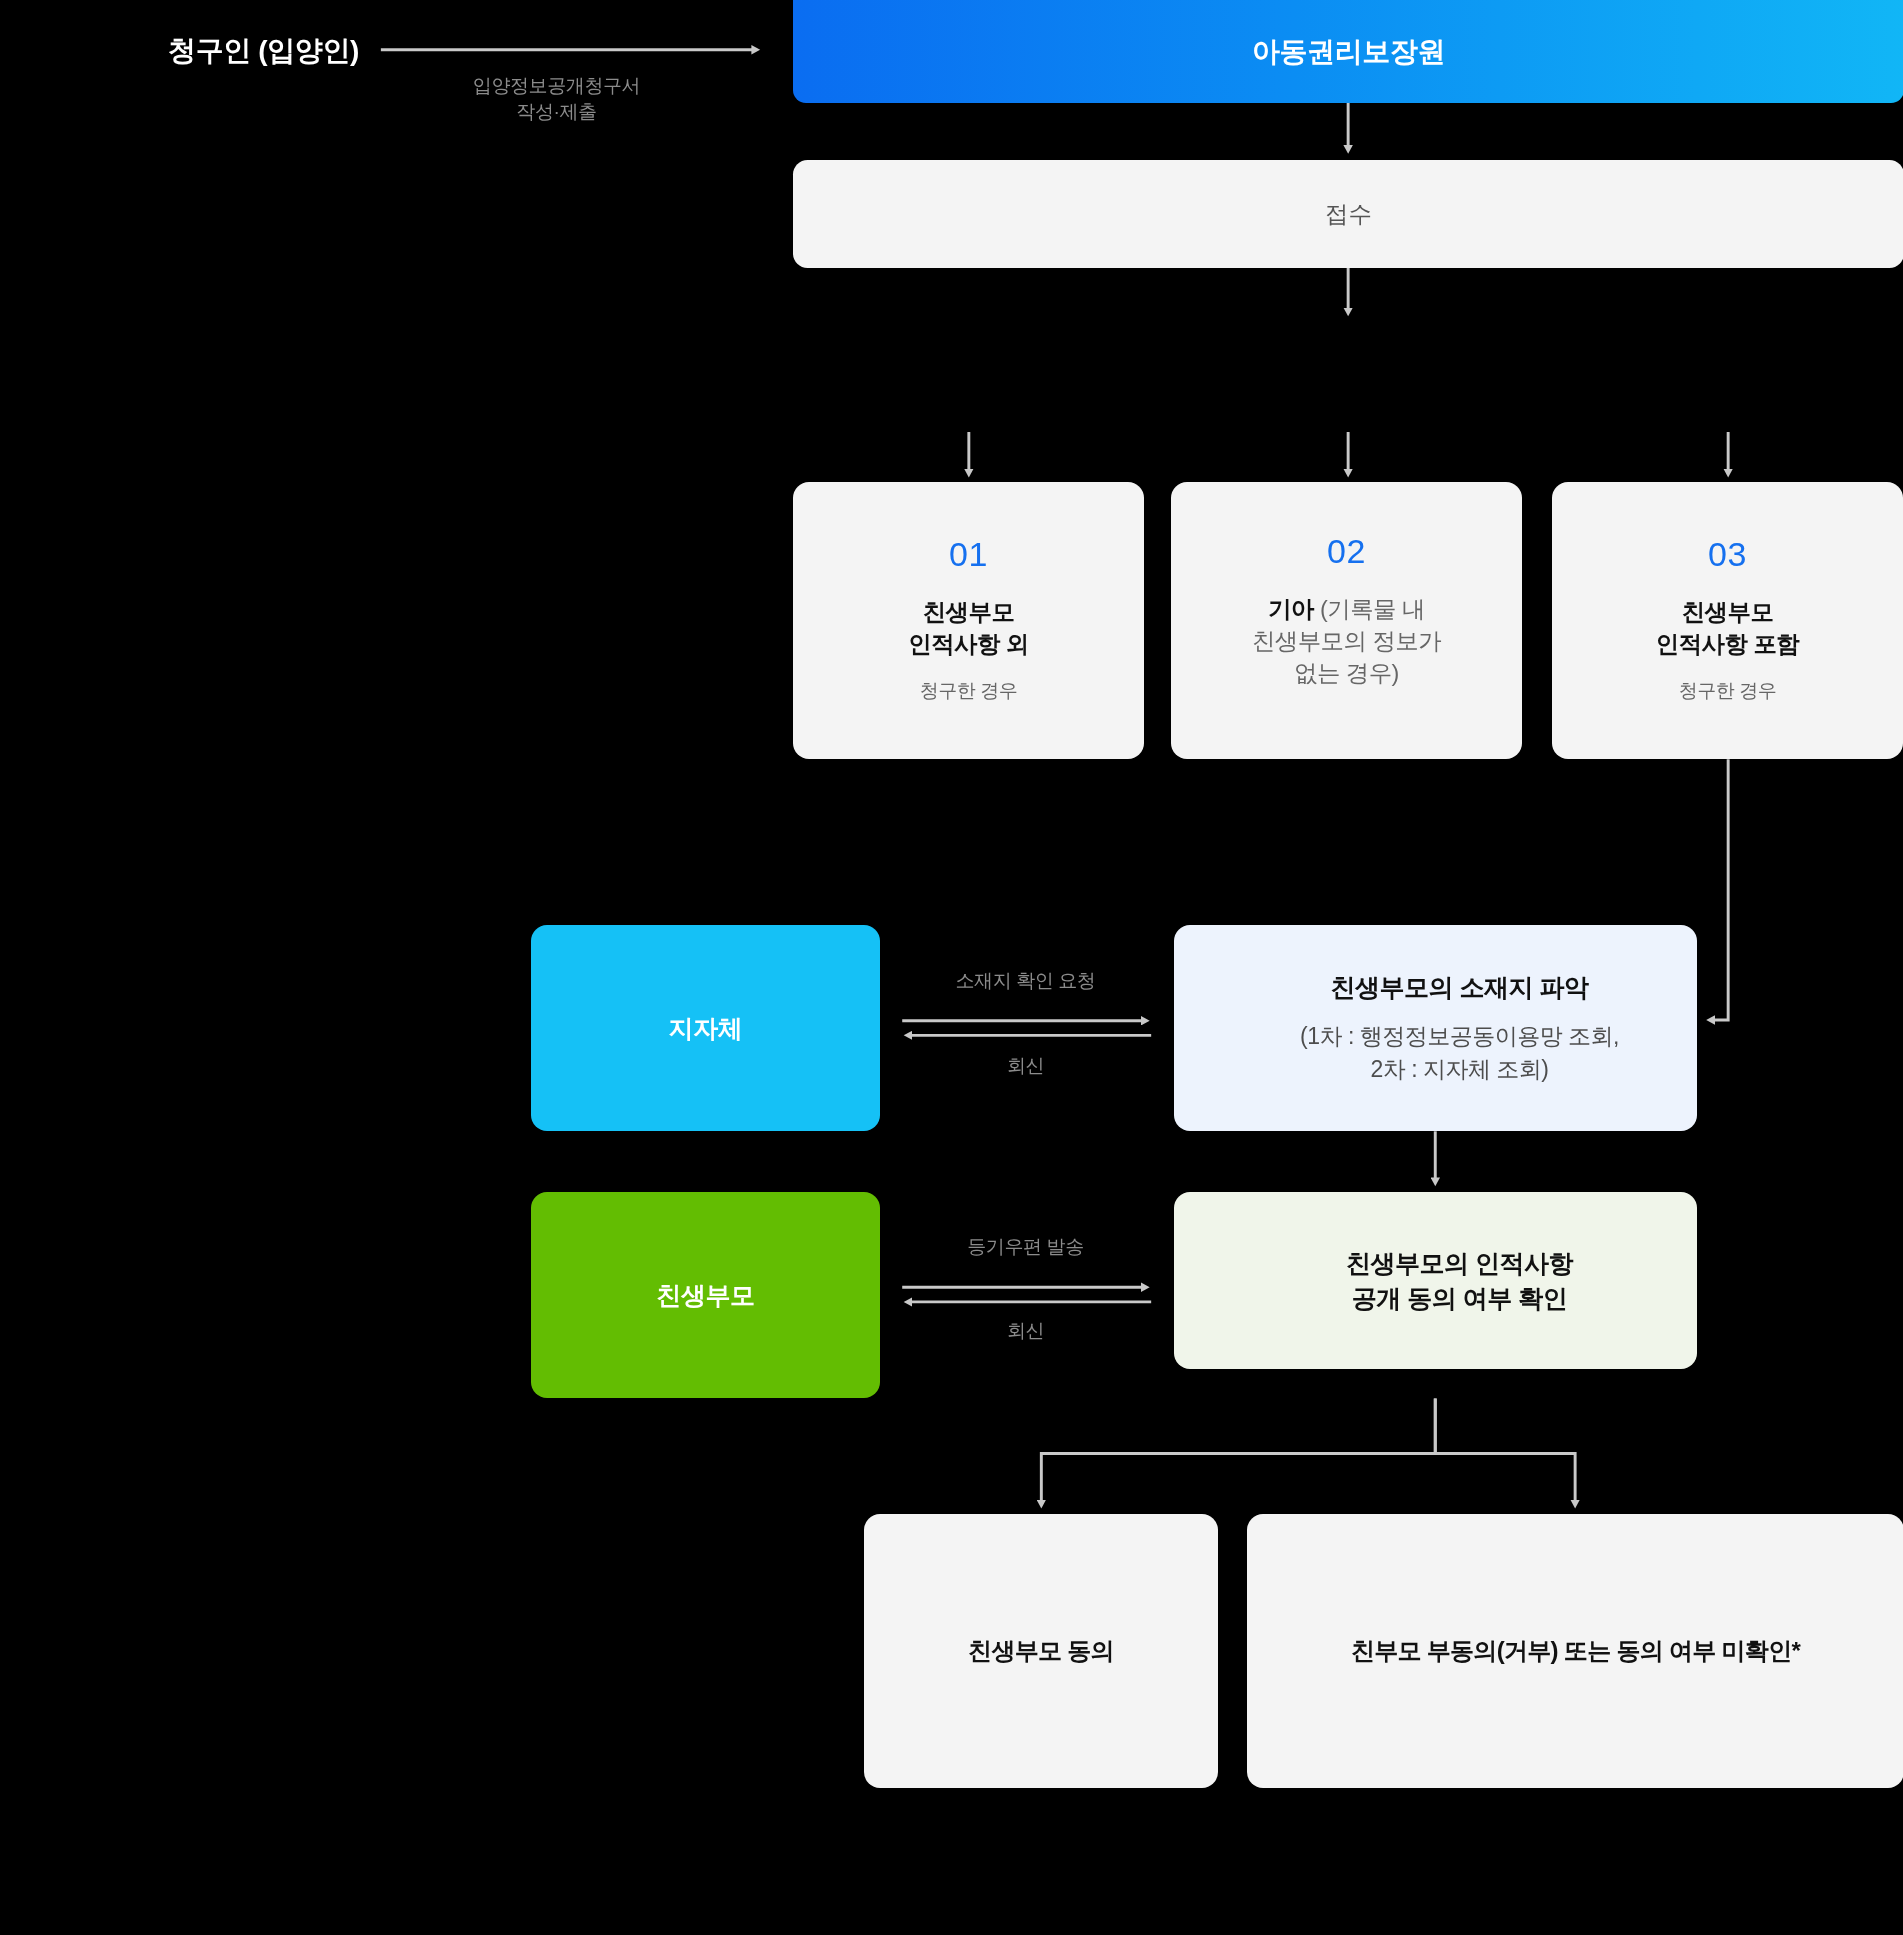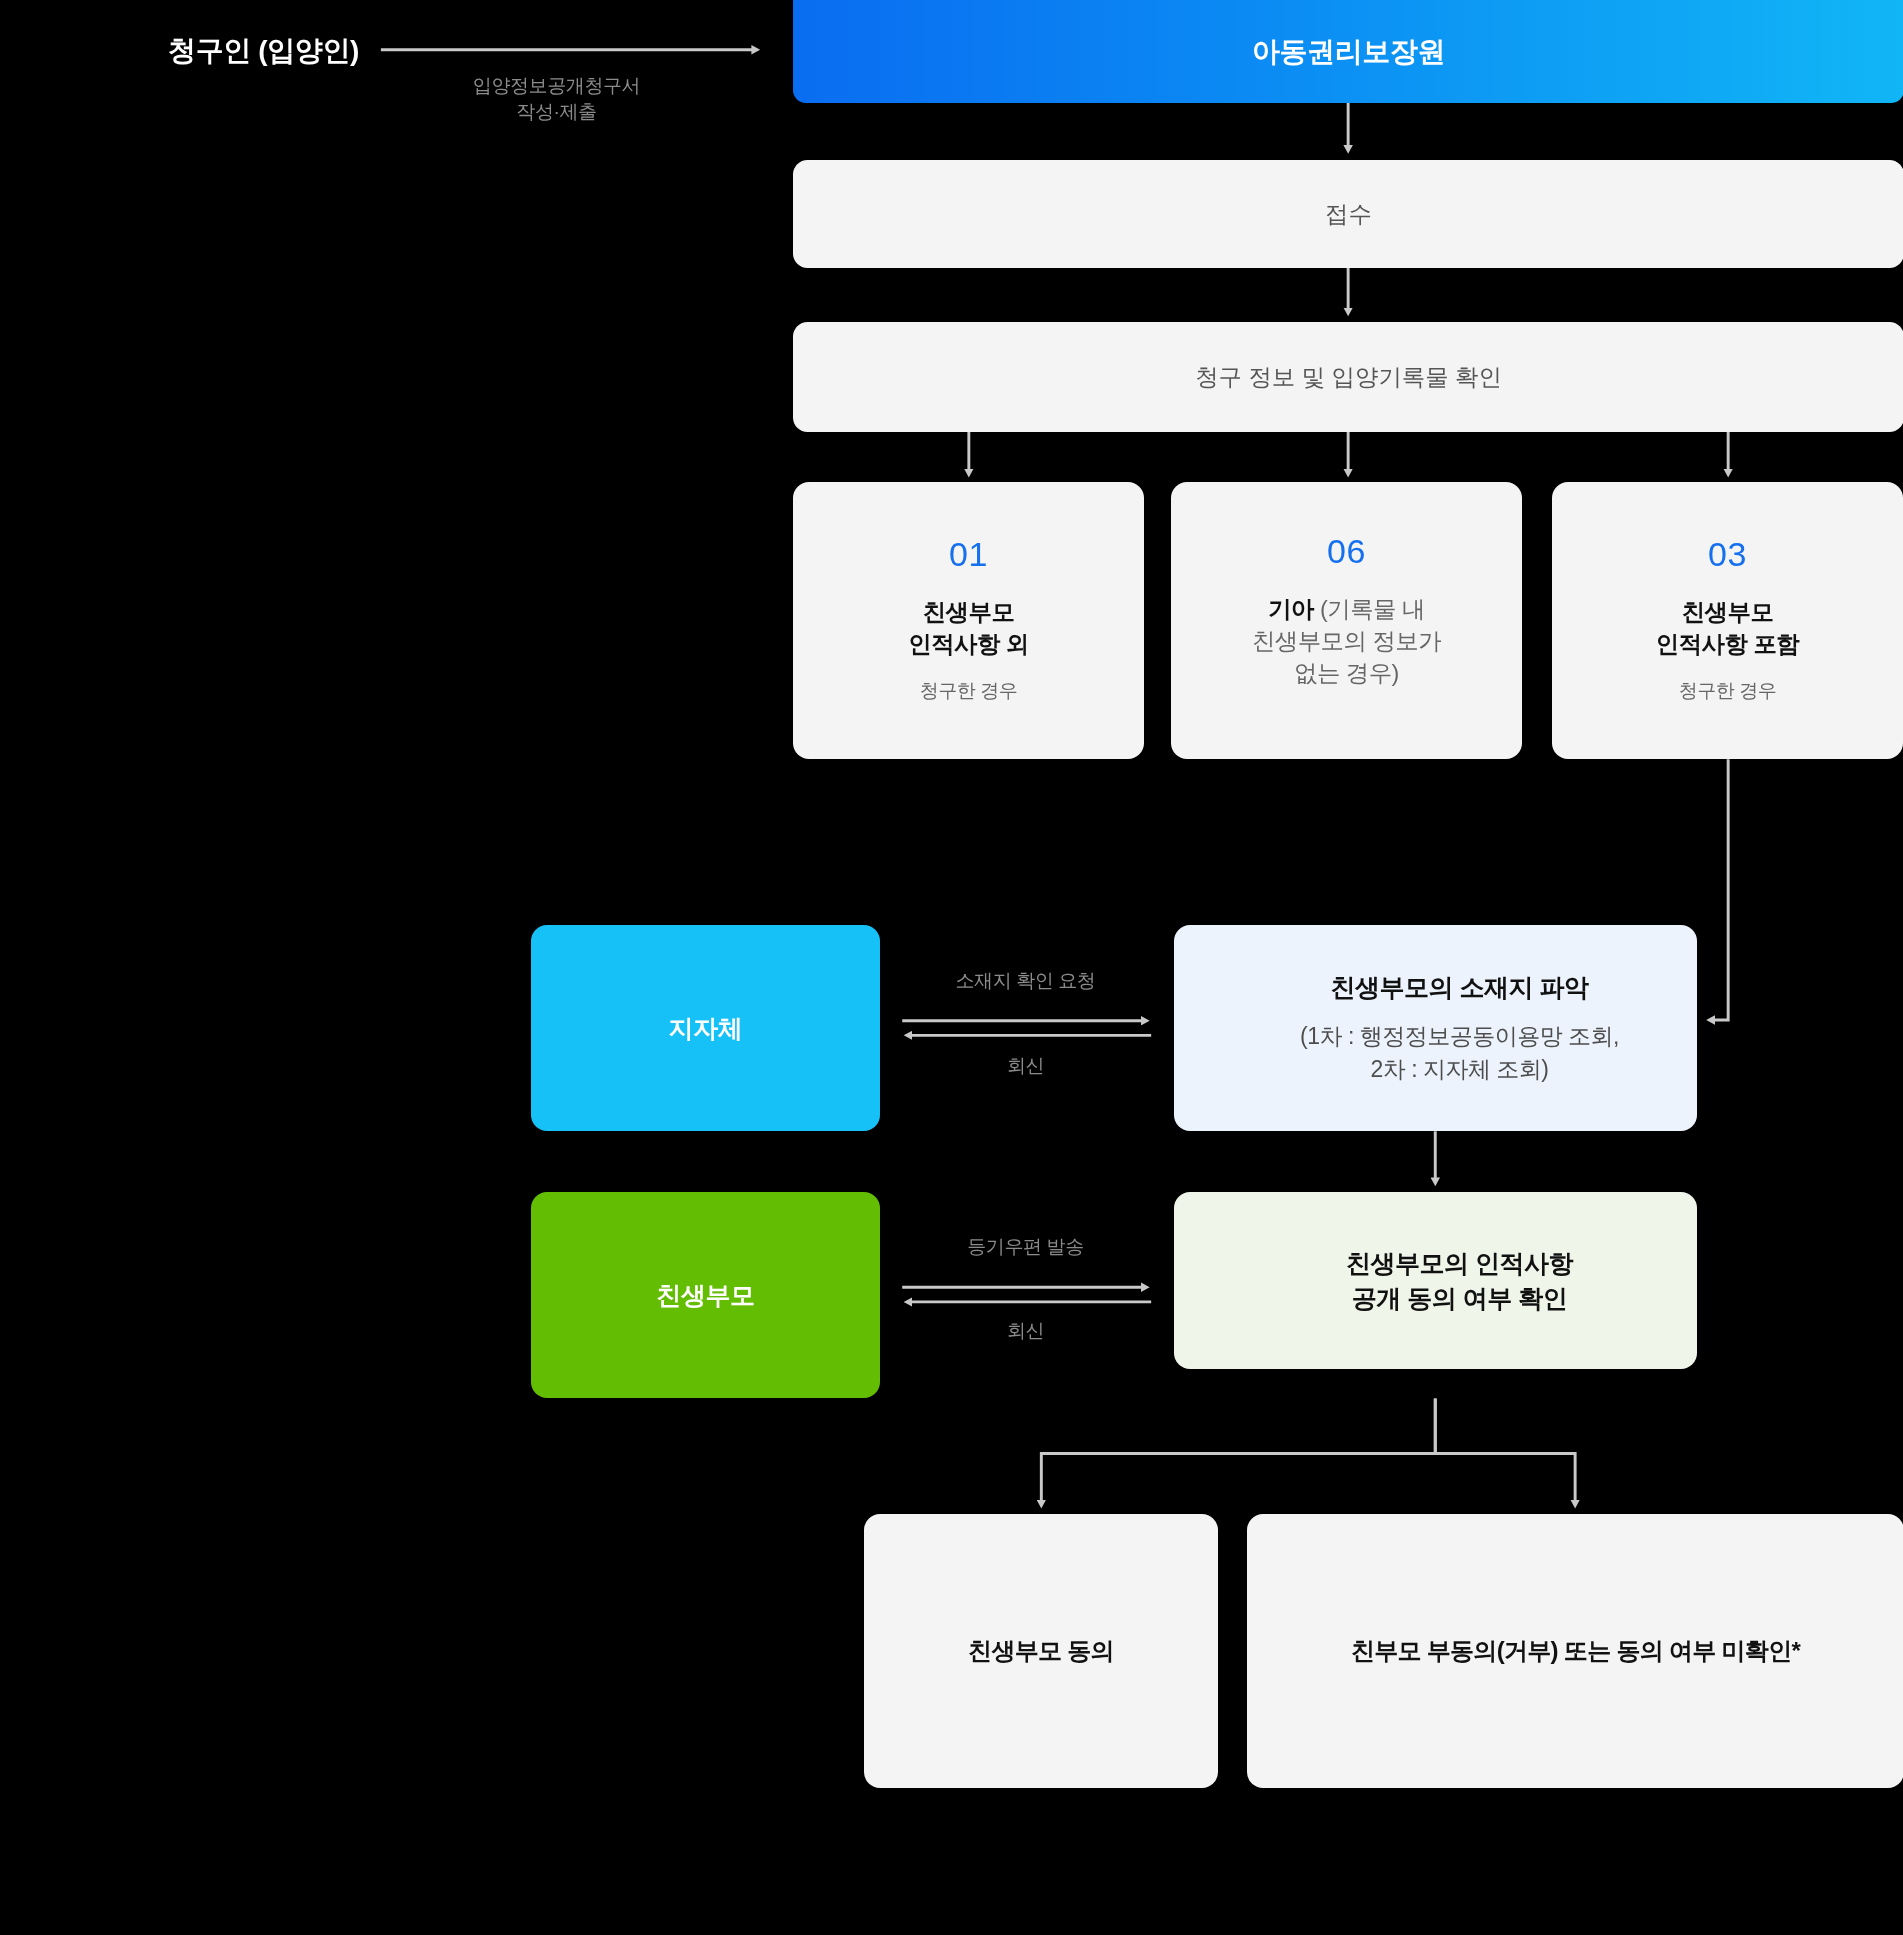--- a/index.html
+++ b/index.html
@@ -124,35 +124,32 @@
   <div class="edge-label lbl-submit" style="white-space: pre-line;">입양정보공개청구서
 작성·제출</div>
 
   <div class="node header-bar">
     <span>아동권리보장원</span>
   </div>
 
   <div class="node gray-box box-receipt">
     <span>접수</span>
   </div>
-  <div class="node gray-box box-verify">
-    <span>청구 정보 및 입양기록물 확인</span>
-  </div>
 
   <div class="node card card01">
     <div class="num">01</div>
     <div class="ttl">
       <span style="white-space: pre-line;">친생부모
 인적사항 외</span><span class="reg"></span>
     </div>
     <div class="sub">청구한 경우</div>
   </div>
 
   <div class="node card card02">
-    <div class="num">06</div>
+    <div class="num">02</div>
     <div class="ttl">
       <span>기아 </span><span class="reg" style="white-space: pre-line;">(기록물 내
 친생부모의 정보가
 없는 경우)</span>
     </div>
     <div class="sub"></div>
   </div>
 
   <div class="node card card03">
     <div class="num">03</div>

